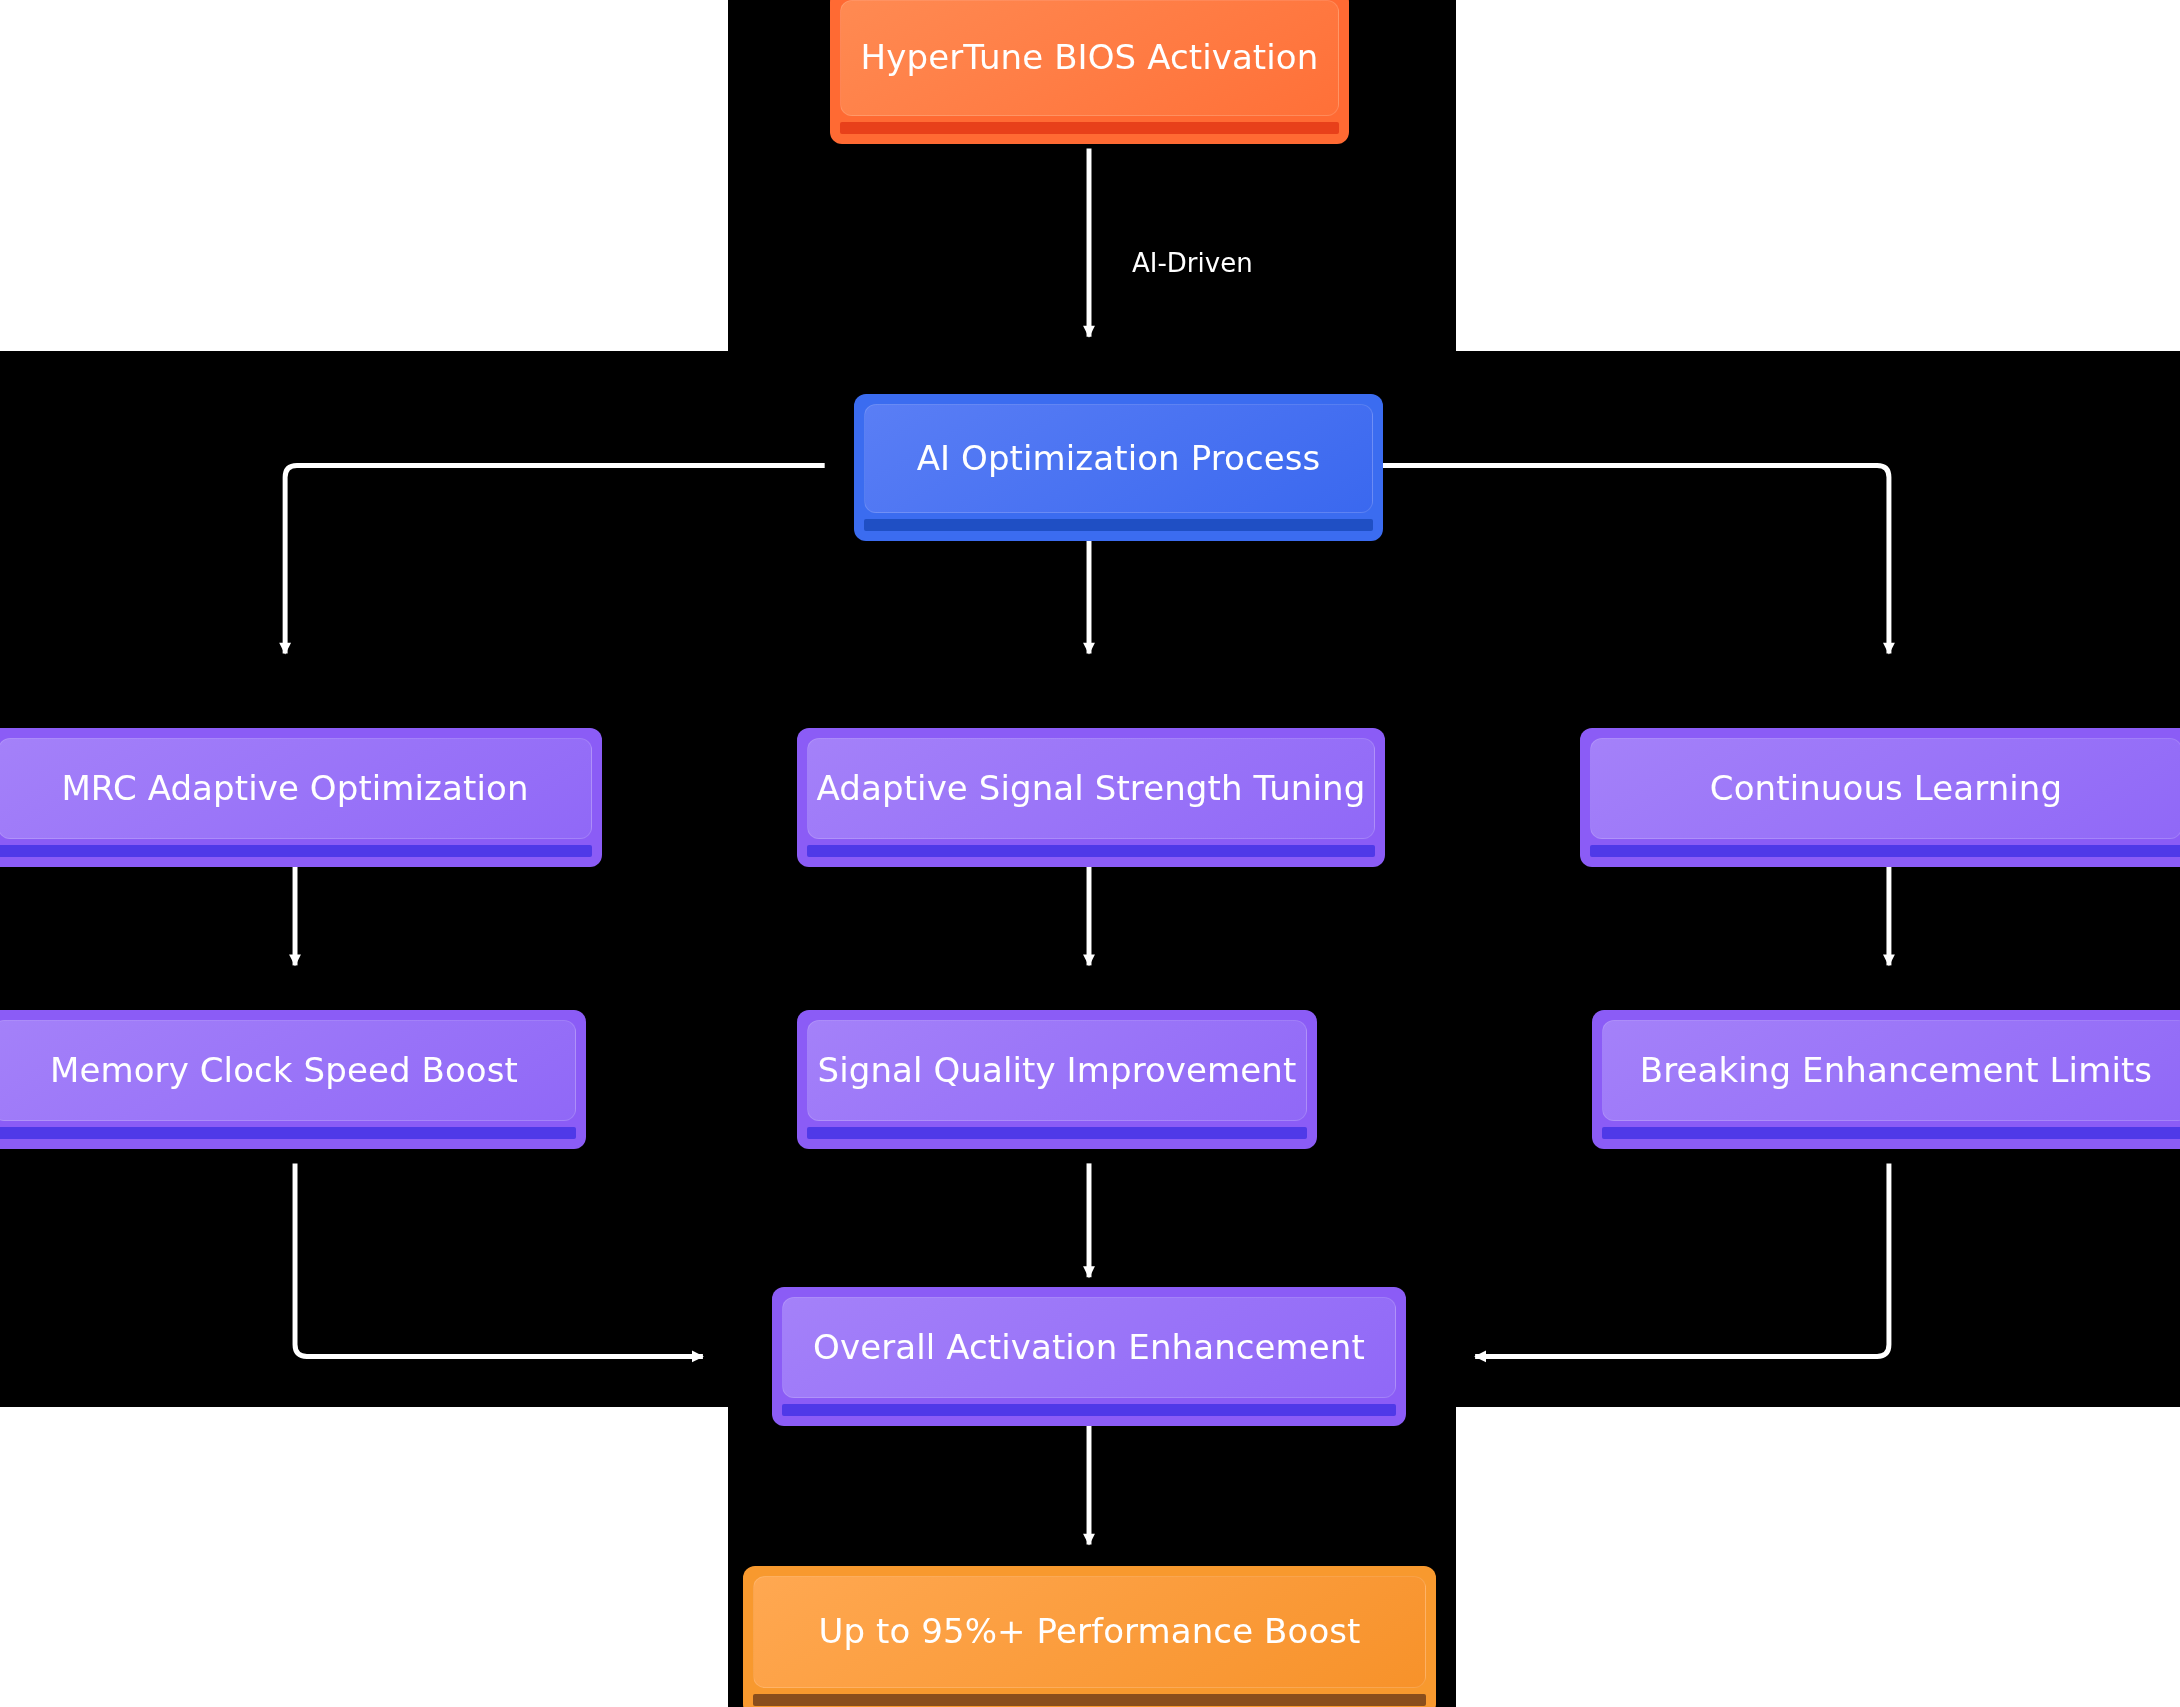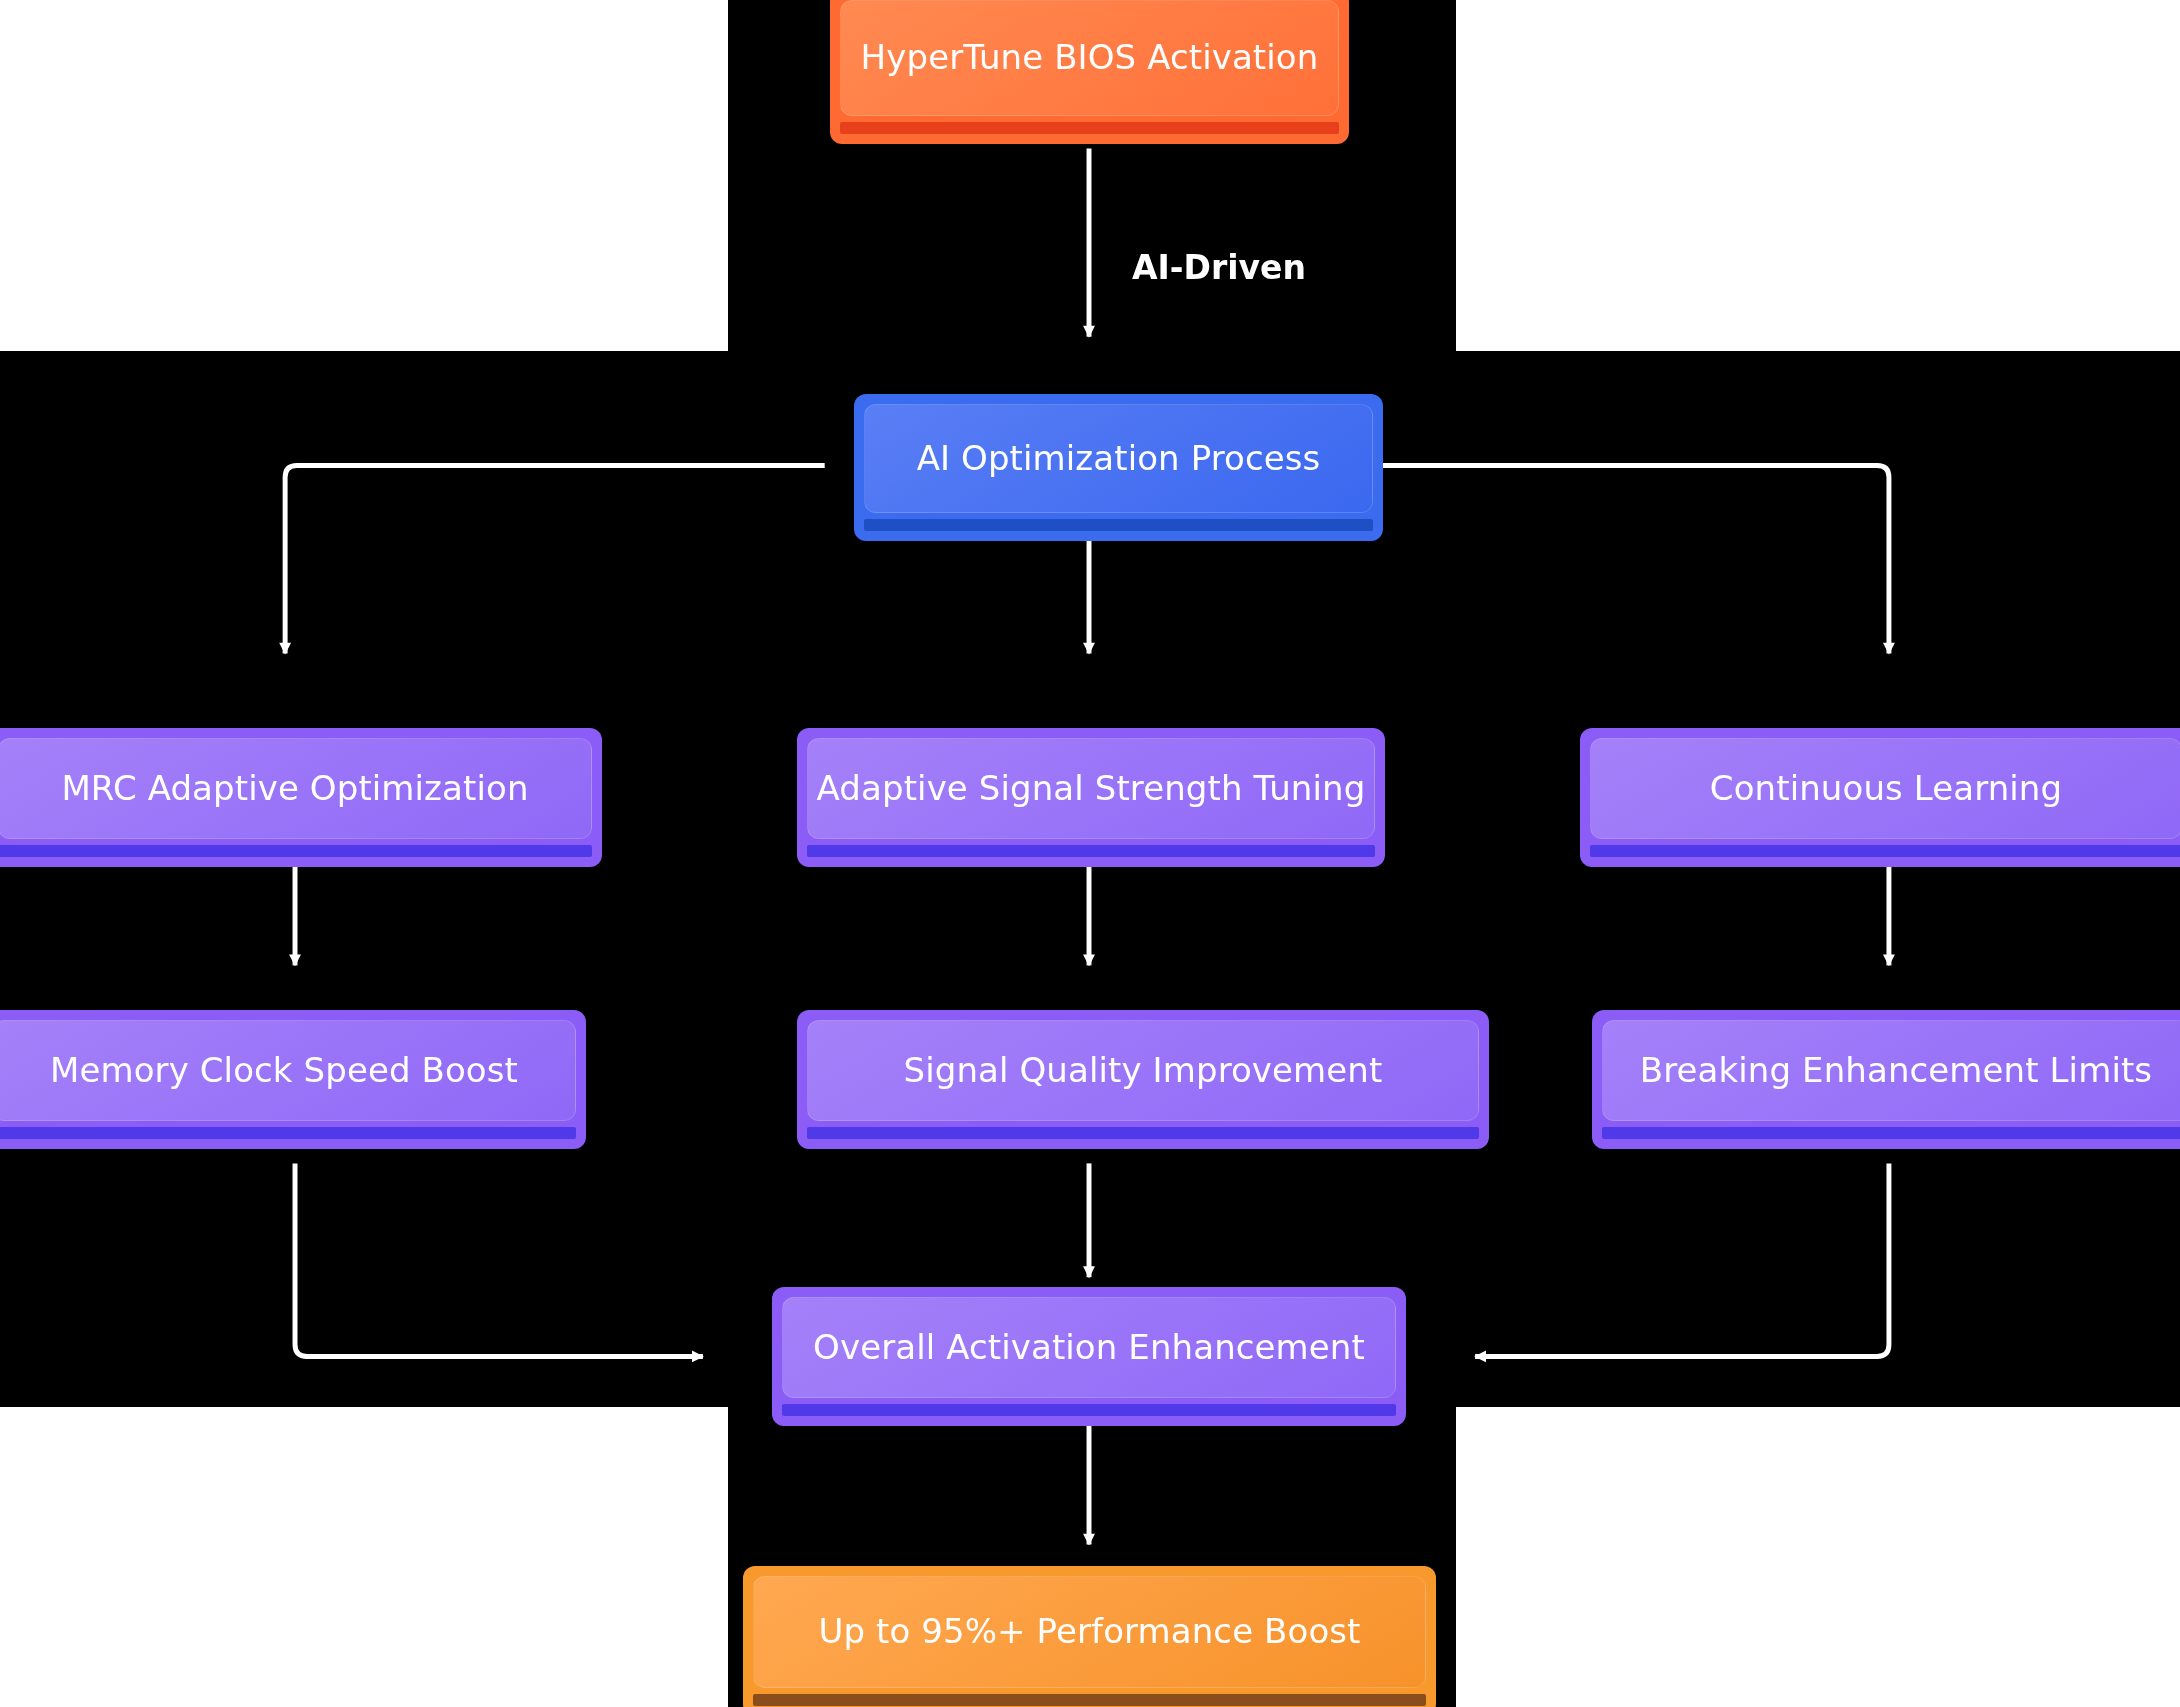--- a/index.html
+++ b/index.html
@@ -87,22 +87,22 @@
   
   .node.orange-end { background: #f8992e; }
   .node.orange-end .inner {
     background: linear-gradient(150deg, #ffa851 0%, #f7922a 100%);
   }
   .node.orange-end .accent { background: #8a4e1c; }
 
   .edge-label {
     position: absolute;
     color: #ffffff;
-    font-size: 33px;
-    font-weight: bold;
+    font-size: 26px;
+    font-weight: normal;
     white-space: nowrap;
   }
 </style>
 </head>
 <body>
 
 <div id="canvas">
 
   <div class="plate" id="plate-center-col"></div>
   <div class="plate" id="plate-mid-row"></div>
@@ -183,21 +183,21 @@
     <div class="accent"></div>
   </div>
 
   <div class="node purple" style="left:-18px; top:1010px; width:604px; height:139px;">
     <div class="inner">
       <span class="label">Memory Clock Speed Boost</span>
     </div>
     <div class="accent"></div>
   </div>
 
-  <div class="node purple" style="left:797px; top:1010px; width:692px; height:139px;">
+  <div class="node purple" style="left:797px; top:1010px; width:520px; height:139px;">
     <div class="inner">
       <span class="label">Signal Quality Improvement</span>
     </div>
     <div class="accent"></div>
   </div>
 
   <div class="node purple" style="left:1592px; top:1010px; width:608px; height:139px;">
     <div class="inner">
       <span class="label">Breaking Enhancement Limits</span>
     </div>

